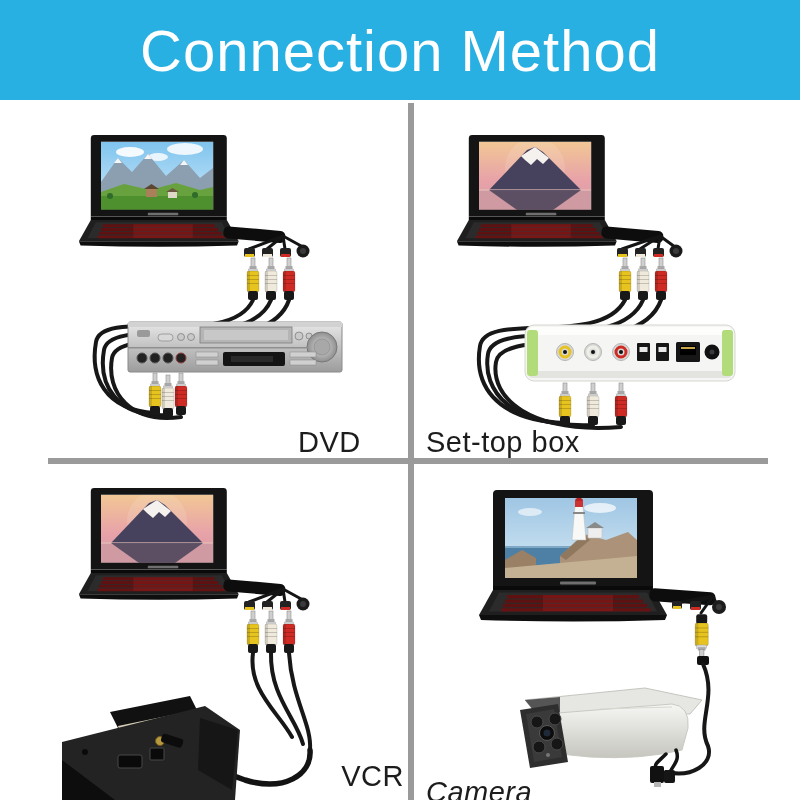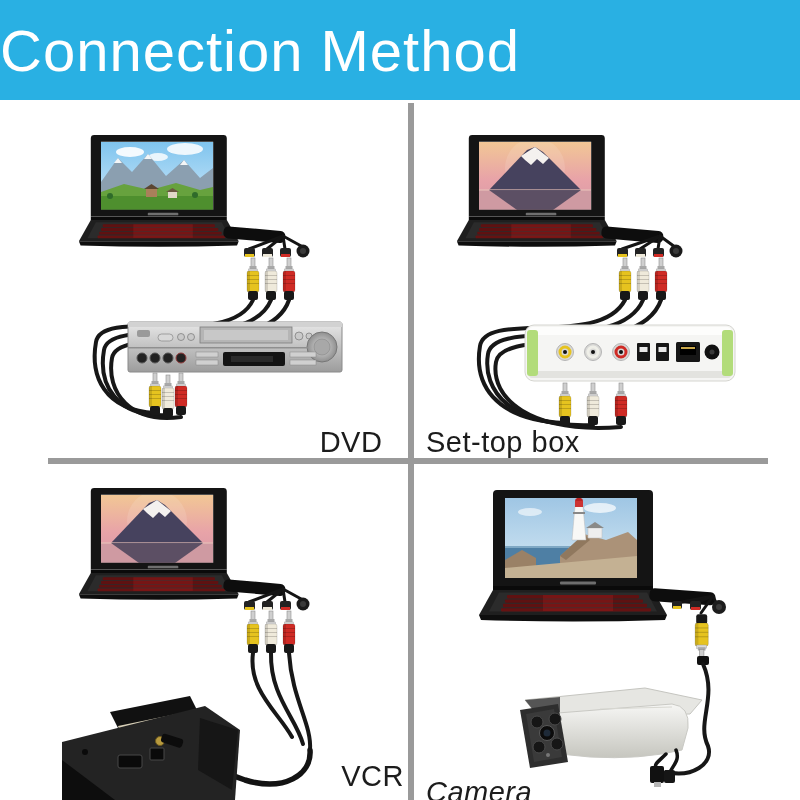--- a/index.html
+++ b/index.html
@@ -1,24 +1,24 @@
 <!DOCTYPE html>
 <html><head>
 <meta charset="utf-8">
 <style>
   html,body{margin:0;padding:0;background:#fff;}
   .page{position:relative;width:800px;height:800px;background:#ffffff;overflow:hidden;
         font-family:"Liberation Sans",sans-serif;}
   .header{position:absolute;left:0;top:0;width:800px;height:100px;background:#29b0e3;}
-  .header .title{display:block;width:100%;line-height:102px;
+  .header .title{display:block;width:100%;text-align:center;line-height:102px;
         font-size:58px;color:#ffffff;font-weight:400;letter-spacing:1px;}
   .divider-v{position:absolute;left:408px;top:103px;width:6px;height:697px;background:#9a9a9a;}
   .divider-h{position:absolute;left:48px;top:458px;width:720px;height:6px;background:#9a9a9a;}
   .device-label{position:absolute;font-size:29px;color:#1c1c1c;letter-spacing:0.5px;}
-  .lbl-dvd{left:298px;top:426px;width:106px;text-align:center;}
+  .lbl-dvd{left:298px;top:426px;width:106px;text-align:left;}
   .lbl-stb{left:426px;top:426px;}
   .lbl-vcr{left:298px;top:760px;width:106px;text-align:right;}
   .lbl-cam{left:426px;top:776px;font-style:italic;}
   .scene{position:absolute;}
   .scene-tl{left:0;top:100px;}
   .scene-tr{left:415px;top:100px;}
   .scene-bl{left:0;top:464px;}
   .scene-br{left:415px;top:464px;}
   svg{display:block;}
   .cable{fill:none;stroke:#171717;stroke-width:4;stroke-linecap:round;}

